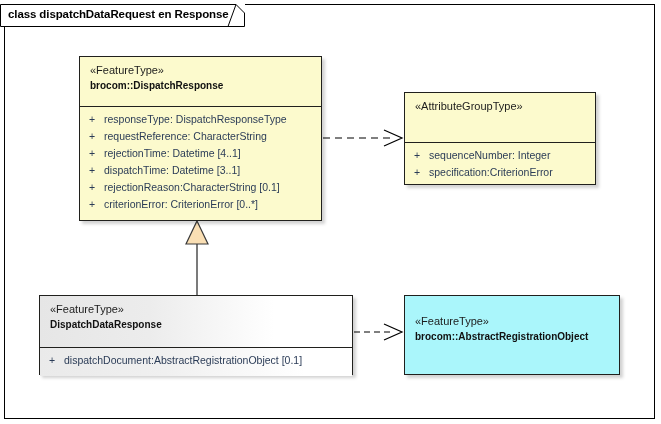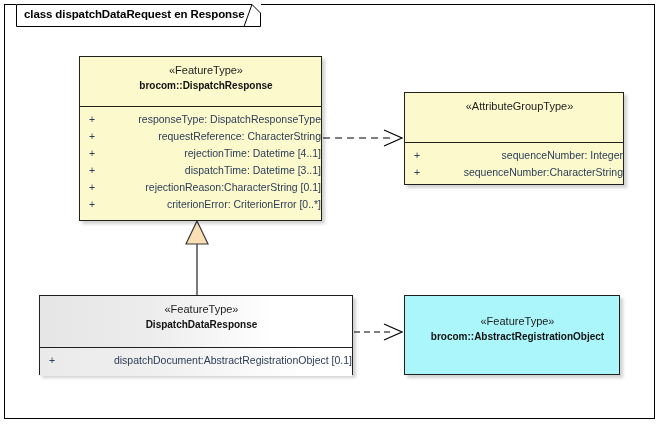--- a/index.html
+++ b/index.html
@@ -23,21 +23,21 @@
     position: absolute;
     left: 4px;
     top: 4px;
     width: 651px;
     height: 415px;
     border: 1px solid #000000;
     box-sizing: border-box;
   }
   .frame-tab {
     position: absolute;
-    left: 16px;
+    left: 0;
     top: 4px;
     width: 245px;
     height: 22px;
     box-sizing: border-box;
     background: #ffffff;
   }
   .frame-tab-svg {
     position: absolute;
     left: 0;
     top: 0;
@@ -56,22 +56,21 @@
 
   
   .cls {
     position: absolute;
     box-sizing: border-box;
     border: 1px solid #20201d;
     box-shadow: 3px 3px 3px rgba(0,0,0,0.18);
   }
   .cls-header {
     box-sizing: border-box;
-    text-align: center;
-    padding: 6px 6px 6px 17px;
+    padding: 6px 6px 6px 10px;
   }
   .stereotype {
     font-size: 11px;
     color: #1c1c1c;
     line-height: 15px;
     white-space: nowrap;
   }
   .cls-name {
     font-size: 10px;
     font-weight: bold;
@@ -99,37 +98,36 @@
     white-space: nowrap;
   }
   .attr-vis {
     width: 24px;
     text-align: center;
     flex: 0 0 24px;
     color: #2b3c57;
   }
   .attr-text {
     flex: 1 1 auto;
-    text-align: right;
   }
 
   
   #box-dispatch-response {
     left: 79px;
     top: 56px;
     width: 243px;
     height: 165px;
     background: #fcfacd;
   }
   #box-dispatch-response .cls-header { height: 49px; }
 
   #box-criterion-error {
     left: 404px;
     top: 92px;
-    width: 220px;
+    width: 192px;
     height: 93px;
     background: #fcfacd;
   }
   #box-criterion-error .cls-header { height: 49px; }
 
   #box-dispatch-data-response {
     left: 39px;
     top: 295px;
     width: 314px;
     height: 80px;
@@ -239,21 +237,21 @@
       <div class="stereotype">«AttributeGroupType»</div>
     </div>
     <div class="cls-sep"></div>
     <div class="cls-attrs">
       <div class="attr-row">
         <span class="attr-vis">+</span>
         <span class="attr-text">sequenceNumber: Integer</span>
       </div>
       <div class="attr-row">
         <span class="attr-vis">+</span>
-        <span class="attr-text">sequenceNumber:CharacterString</span>
+        <span class="attr-text">specification:CriterionError</span>
       </div>
     </div>
   </div>
 
   <div class="cls" id="box-dispatch-data-response">
     <div class="cls-header">
       <div class="stereotype">«FeatureType»</div>
       <div class="cls-name">DispatchDataResponse</div>
     </div>
     <div class="cls-sep"></div>

